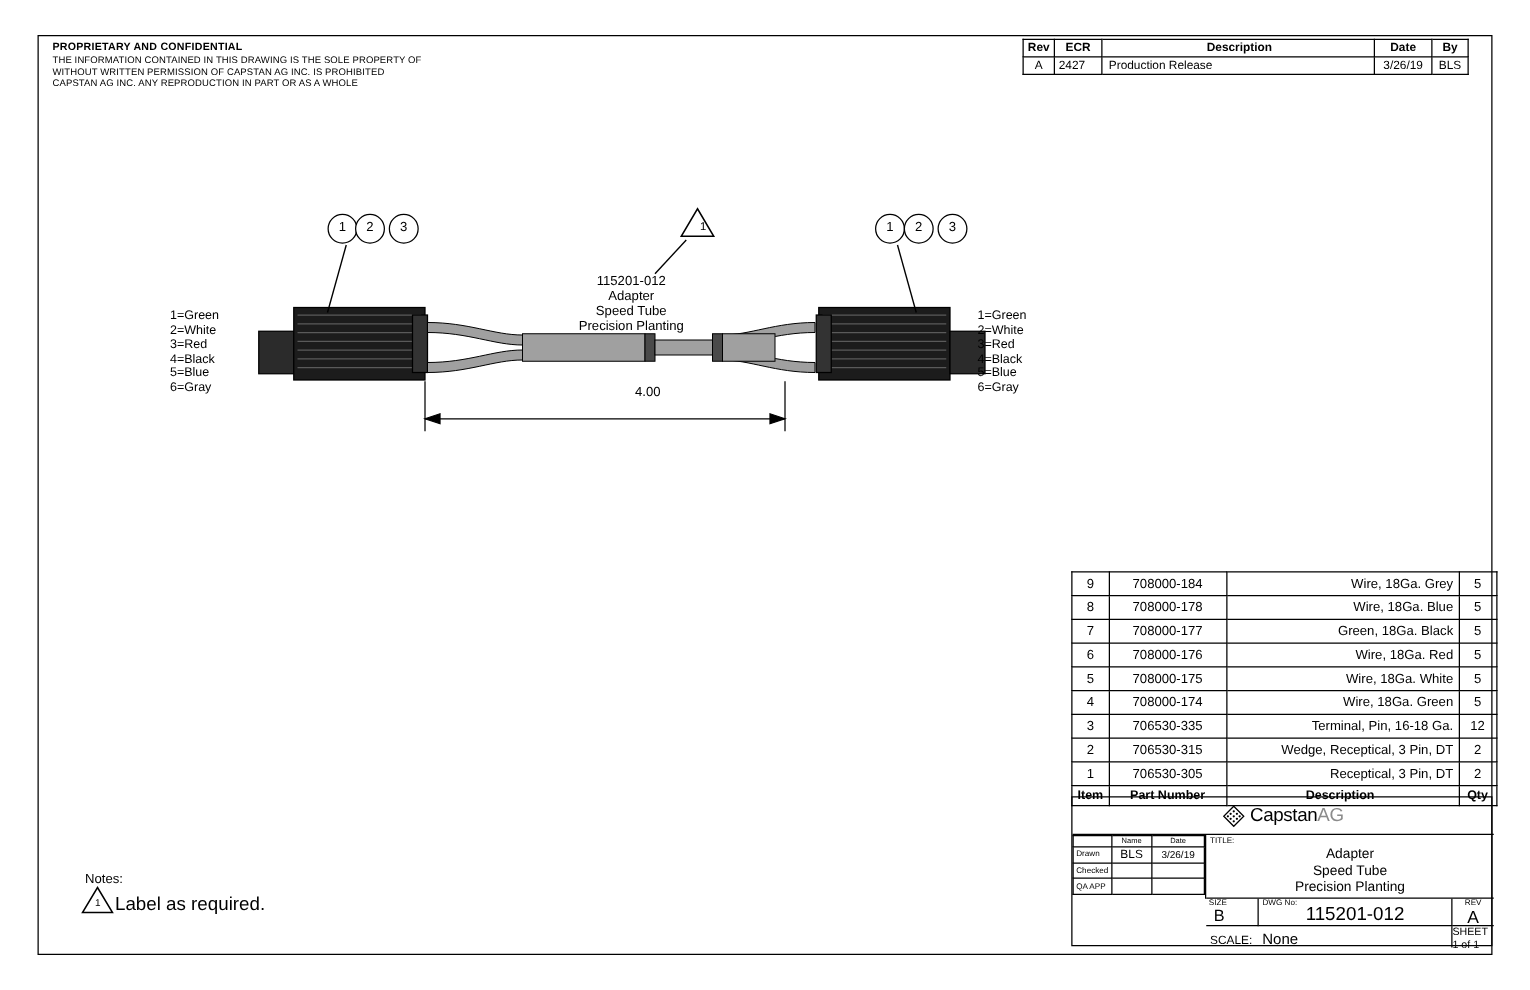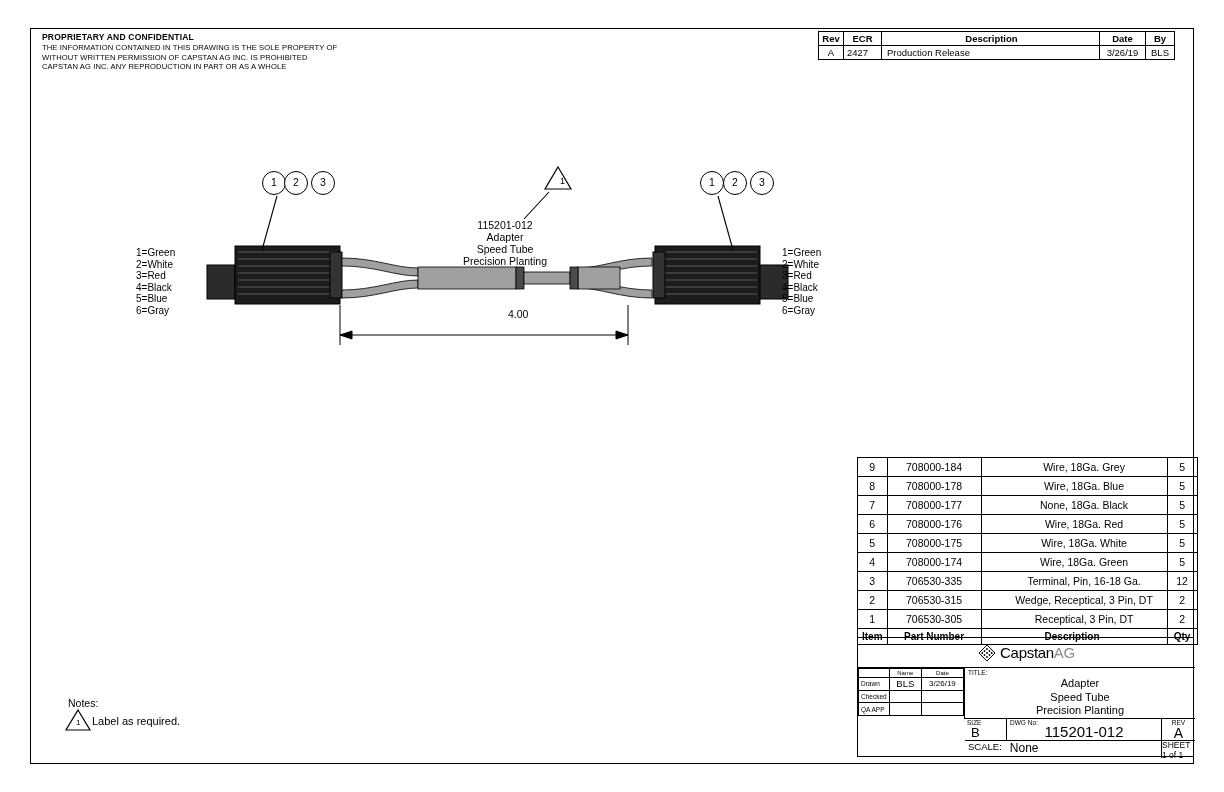--- a/index.html
+++ b/index.html
@@ -126,21 +126,21 @@
     font-size: 10.5px;
   }
   .bom td {
     border: 1px solid #000;
     height: 19px;
     box-sizing: border-box;
     padding: 0 4px;
   }
   .bom .c-item { width: 28px; text-align: center; }
   .bom .c-pn { width: 94px; text-align: center; }
-  .bom .c-desc { width: 186px; text-align: center; padding-left: 24px; }
+  .bom .c-desc { width: 186px; text-align: right; padding-left: 24px; }
   .bom .c-qty { width: 30px; text-align: center; }
   .bom tr.header td { font-weight: bold; text-align: center; height: 16px; font-size: 10px; }
   .bom tr.header .c-desc { text-align: center; padding-left: 0; }
 
   
   .titleblock {
     position: absolute;
     left: 857px;
     top: 637px;
     width: 337px;
@@ -216,21 +216,21 @@
   }
   .tb-rev .lbl { font-size: 6.5px; }
   .tb-rev .val { font-size: 14px; line-height: 14px; }
 
   .tb-scale {
     position: absolute;
     left: 107px; top: 103px;
     width: 197px; height: 17px;
     border-right: 1px solid #000;
     box-sizing: border-box;
-    display: flex; align-items: flex-start; gap: 8px; padding-left: 3px;
+    display: flex; align-items: flex-end; gap: 8px; padding-left: 3px;
   }
   .tb-scale .lbl { font-size: 9.5px; }
   .tb-scale .val { font-size: 12px; }
 
   .tb-sheet {
     position: absolute;
     left: 304px; top: 103px;
     width: 33px; height: 17px;
     box-sizing: border-box;
     display: flex; align-items: center; justify-content: center;
@@ -366,40 +366,40 @@
     <div>Speed Tube</div>
     <div>Precision Planting</div>
   </div>
 
   <div class="dim-text" style="left:466px; top:308px;margin-left:39px;">4.00</div>
 
   <div class="notes-block">
     <div>Notes:</div>
   </div>
   <div style="position:absolute; left:76px; top:718px; font-size:8px;">1</div>
-  <div style="position:absolute; left:92px; top:715px; font-size:11px;">Label as required.</div>
+  <div style="position:absolute; left:92px; top:715px; font-size:15px;">Label as required.</div>
 
   <table class="bom">
     <tbody>
         <tr>
       <td class="c-item">9</td>
       <td class="c-pn">708000-184</td>
       <td class="c-desc">Wire, 18Ga. Grey</td>
       <td class="c-qty">5</td>
     </tr>
     <tr>
       <td class="c-item">8</td>
       <td class="c-pn">708000-178</td>
       <td class="c-desc">Wire, 18Ga. Blue</td>
       <td class="c-qty">5</td>
     </tr>
     <tr>
       <td class="c-item">7</td>
       <td class="c-pn">708000-177</td>
-      <td class="c-desc">None, 18Ga. Black</td>
+      <td class="c-desc">Green, 18Ga. Black</td>
       <td class="c-qty">5</td>
     </tr>
     <tr>
       <td class="c-item">6</td>
       <td class="c-pn">708000-176</td>
       <td class="c-desc">Wire, 18Ga. Red</td>
       <td class="c-qty">5</td>
     </tr>
     <tr>
       <td class="c-item">5</td>

